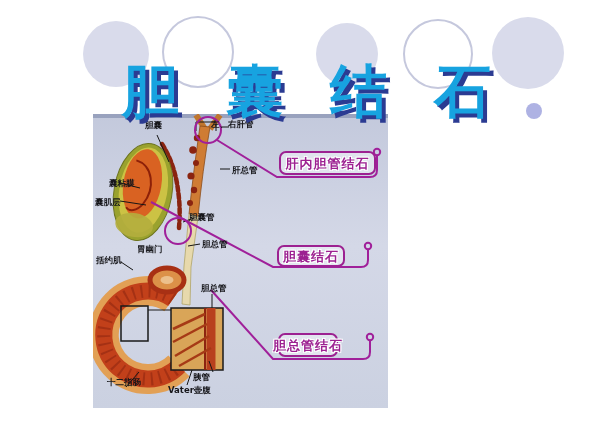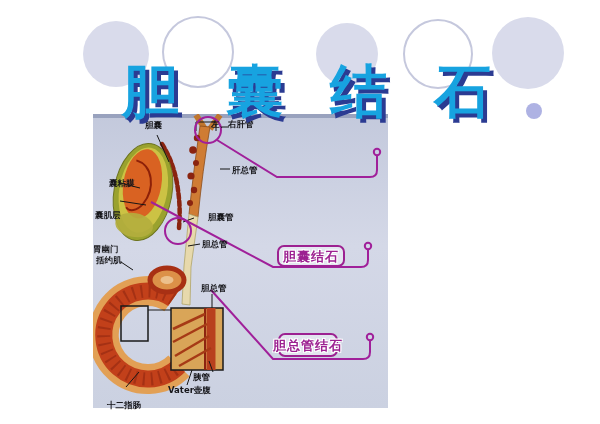--- a/index.html
+++ b/index.html
@@ -137,26 +137,27 @@
       <circle cx="275" cy="132" r="3.2"></circle>
       <path d="M118,176 L180,245 L270,245 Q277,245 277,238 L277,227"></path>
       <circle cx="277" cy="223" r="3.2"></circle>
     </g>
   </svg>
 
   <span class="lbl" style="left:52px;top:7px;">胆囊</span>
   <span class="lbl" style="left:118px;top:6px;font-family:Liberation Serif, serif;">左、右肝管</span>
   <span class="lbl" style="left:139px;top:52px;">肝总管</span>
   <span class="lbl" style="left:16px;top:65px;">囊粘膜</span>
-  <span class="lbl" style="left:2px;top:97px;">囊肌层</span>
-  <span class="lbl" style="left:115px;top:99px;">胆囊管</span>
+  <span class="lbl" style="left:2px;top:84px;">囊肌层</span>
+  <span class="lbl" style="left:96px;top:99px;">胆囊管</span>
   <span class="lbl" style="left:109px;top:126px;">胆总管</span>
-  <span class="lbl" style="left:0px;top:131px;">胃幽门</span>
+  <span class="lbl" style="left:0px;top:131px;padding-left:44px;">胃幽门</span>
   <span class="lbl" style="left:3px;top:143px;font-family:Liberation Mono, monospace;">括约肌</span>
   <span class="lbl" style="left:108px;top:170px;">胆总管</span>
   <span class="lbl" style="left:100px;top:259px;">胰管</span>
   <span class="lbl" style="left:75px;top:272px;text-align:center;">Vater壶腹</span>
-  <span class="lbl" style="left:14px;top:287px;">十二指肠</span>
+  <span class="lbl" style="left:14px;top:264px;">十二指肠</span>
 
+  <div class="callout" style="left:186px;top:37px;width:97px;height:24px;">肝内胆管结石</div>
   <div class="callout" style="left:184px;top:131px;width:68px;height:22px;">胆囊结石</div>
   <div class="callout" style="left:185px;top:219px;width:60px;height:24px;">胆总管结石</div>
 
 </figure>
 
 </body></html>

